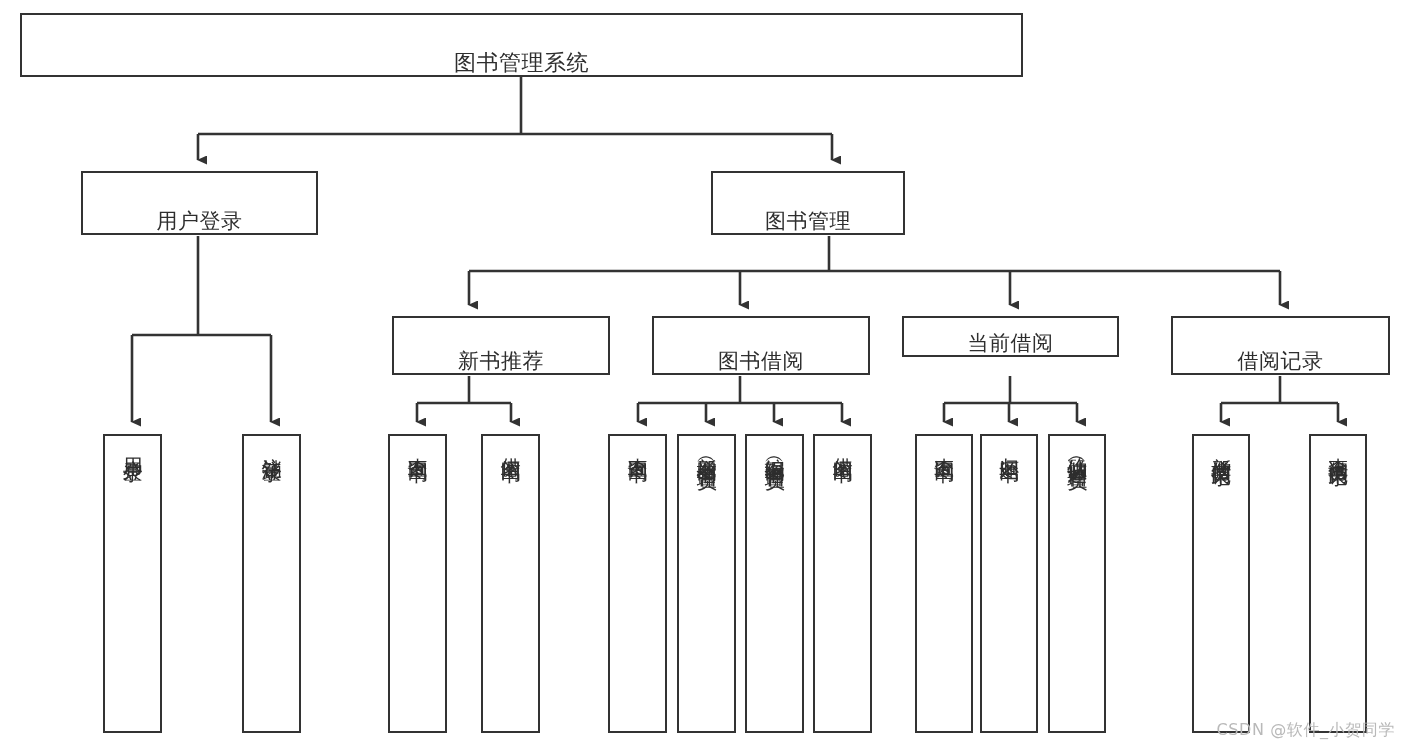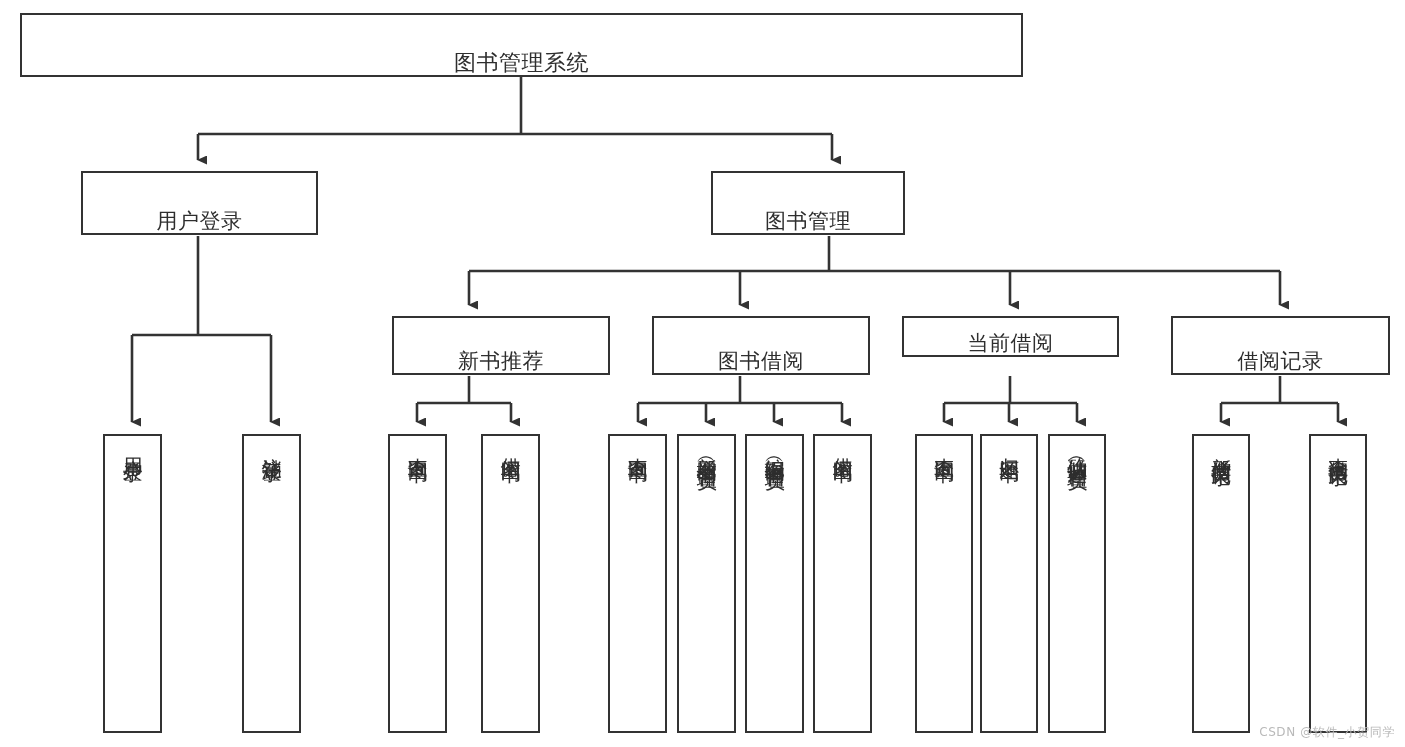--- a/index.html
+++ b/index.html
@@ -62,21 +62,21 @@
     font-size: 20px;
     line-height: 1.18;
     letter-spacing: 2px;
     white-space: nowrap;
     display: block;
   }
   #watermark {
     position: absolute;
     right: 10px;
     bottom: 6px;
-    font-size: 12px;
+    font-size: 16px;
     color: #b9b9b9;
     letter-spacing: 0.6px;
     white-space: nowrap;
     z-index: 5;
     font-family: "DejaVu Sans", "Liberation Sans", sans-serif;
   }
 </style>
 </head>
 <body>
 

